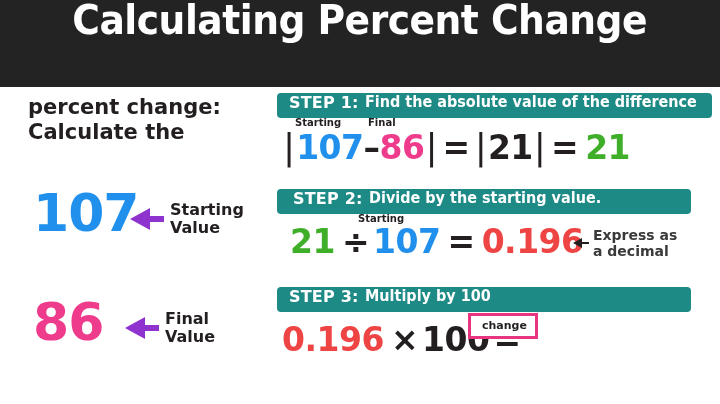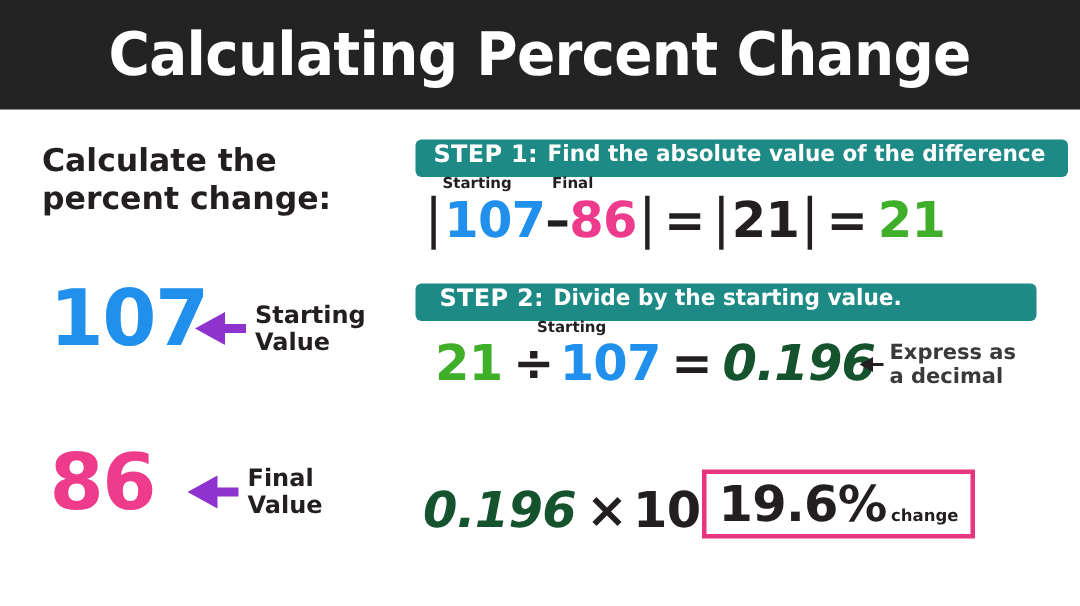--- a/index.html
+++ b/index.html
@@ -19,24 +19,23 @@
     width: 720px;
     height: 404px;
     background: #ffffff;
   }
 
   
   .header-bar {
     position: absolute;
     left: 0; top: 0;
     width: 720px;
-    height: 73px;
+    height: 87px;
     background: #232323;
     display: flex;
-    align-items: center;
     justify-content: center;
   }
   .header-title {
     color: #ffffff;
     font-family: "DejaVu Sans", sans-serif;
     font-weight: bold;
     font-size: 40px;
     letter-spacing: -0.5px;
     line-height: 1;
     transform: scaleX(0.94);
@@ -169,21 +168,21 @@
     white-space: nowrap;
   }
   .eq .t {
     font-size: 33px;
     color: #231f20;
     letter-spacing: -0.5px;
   }
   .eq .blue   { color: #2090ec; }
   .eq .pink   { color: #ef3b8c; }
   .eq .green  { color: #3faf2a; }
-  .eq .orange { color: #14532d; font-style: italic; }
+  .eq .orange { color: #ef4444; }
   .eq .bar {
     font-size: 36px;
     color: #231f20;
     font-weight: normal;
     margin: 0 1px;
   }
   .sp { display: inline-block; width: 7px; }
   .sp-sm { display: inline-block; width: 4px; }
 
   .eq1 { left: 14px; top: 56px; }
@@ -276,22 +275,22 @@
 
 <div id="page">
 
   <div class="header-bar">
     <div class="header-title">Calculating Percent Change</div>
   </div>
 
   <div class="left-panel">
 
     <div class="prompt-text">
+      <div>percent change:</div>
       <div>Calculate the</div>
-      <div>percent change:</div>
     </div>
 
     <div class="big-num starting">107</div>
 
     <div class="arrow-row starting">
       <span class="purple-arrow">
         <span class="head"></span>
           <span class="tail"></span>
       </span>
       <span class="value-label">
@@ -365,30 +364,33 @@
       <span class="note-arrow">
         <span class="head"></span>
           <span class="tail"></span>
       </span>
       <span class="note-text">
         <span>Express as</span><br>
         <span>a decimal</span>
       </span>
     </div>
 
+    <div class="step-banner s3">
+      <span class="step-key">STEP 3:</span>
+      <span class="step-desc">Multiply by 100</span>
+    </div>
 
     <div class="eq eq3">
       <span class="t orange">0.196</span>
       <span class="sp"></span>
       <span class="t">×</span>
       <span class="sp-sm"></span>
       <span class="t">100</span>
       <span class="sp-sm"></span>
       <span class="t">=</span>
     </div>
 
     <div class="answer-box">
-      <span class="answer-value">19.6%</span>
       <span class="answer-suffix">change</span>
     </div>
 
   </div>
 </div>
 
 </body></html>

